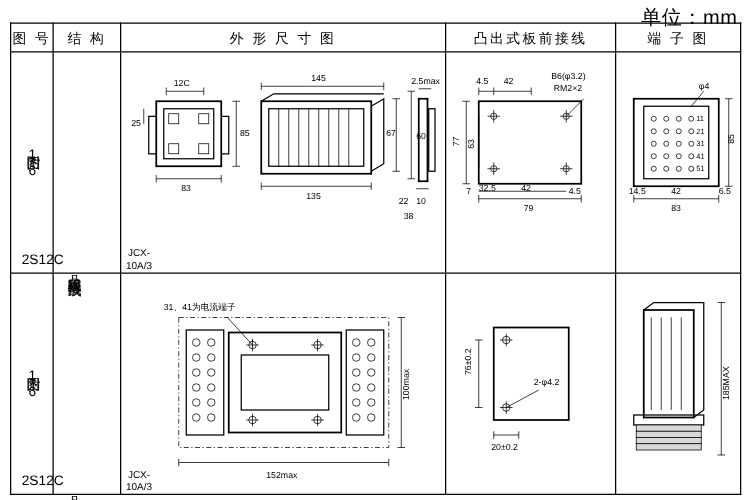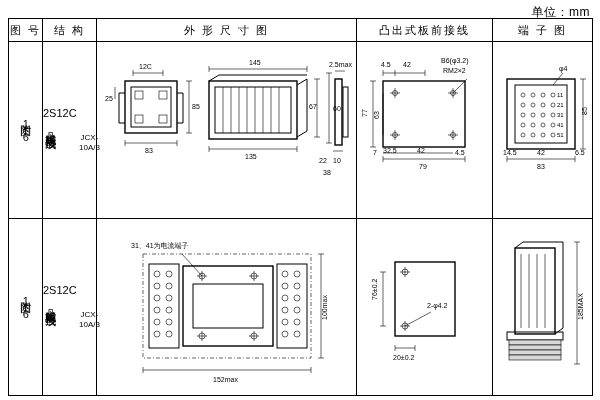--- a/index.html
+++ b/index.html
@@ -7,21 +7,21 @@
     width:600px;height:400px;
     background:#ffffff;
     font-family:"Liberation Sans","DejaVu Sans",sans-serif;
     color:#000;
     overflow:hidden;
   }
   .page{position:relative;width:600px;height:400px;}
 
   .unit{
     position:absolute;top:4px;right:10px;
-    font-size:12px;letter-spacing:0.5px;
+    font-size:16px;letter-spacing:0.5px;
   }
 
   table.main{
     position:absolute;left:8px;top:18px;
     width:584px;height:374px;
     border-collapse:collapse;
     table-layout:fixed;
     padding-left:16px;
   }
   table.main td,table.main th{
@@ -45,21 +45,21 @@
     letter-spacing:1px;
     line-height:1.15;
     font-size:11px;
     margin:0 auto;
   }
   .cell-a{height:176px;}
   .cell-inner-a{display:flex;align-items:center;justify-content:center;height:100%;}
 
   .struct{
     position:relative;height:100%;
-    display:flex;flex-direction:column;align-items:flex-start;justify-content:center;
+    display:flex;flex-direction:row;align-items:flex-end;justify-content:center;
     font-size:10px;line-height:1.25;
   }
   .struct .code{font-size:11px;margin-bottom:2px;}
   .struct .cn{writing-mode:vertical-rl;text-orientation:upright;letter-spacing:1px;font-size:11px;}
   .struct .sub{font-size:8px;margin-top:3px;margin-left:36px;}
 
   .drawcell{position:relative;height:176px;}
   svg{display:block;}
   .ln{stroke:#000;stroke-width:1;fill:none;}
   .ln2{stroke:#000;stroke-width:1.4;fill:none;}

